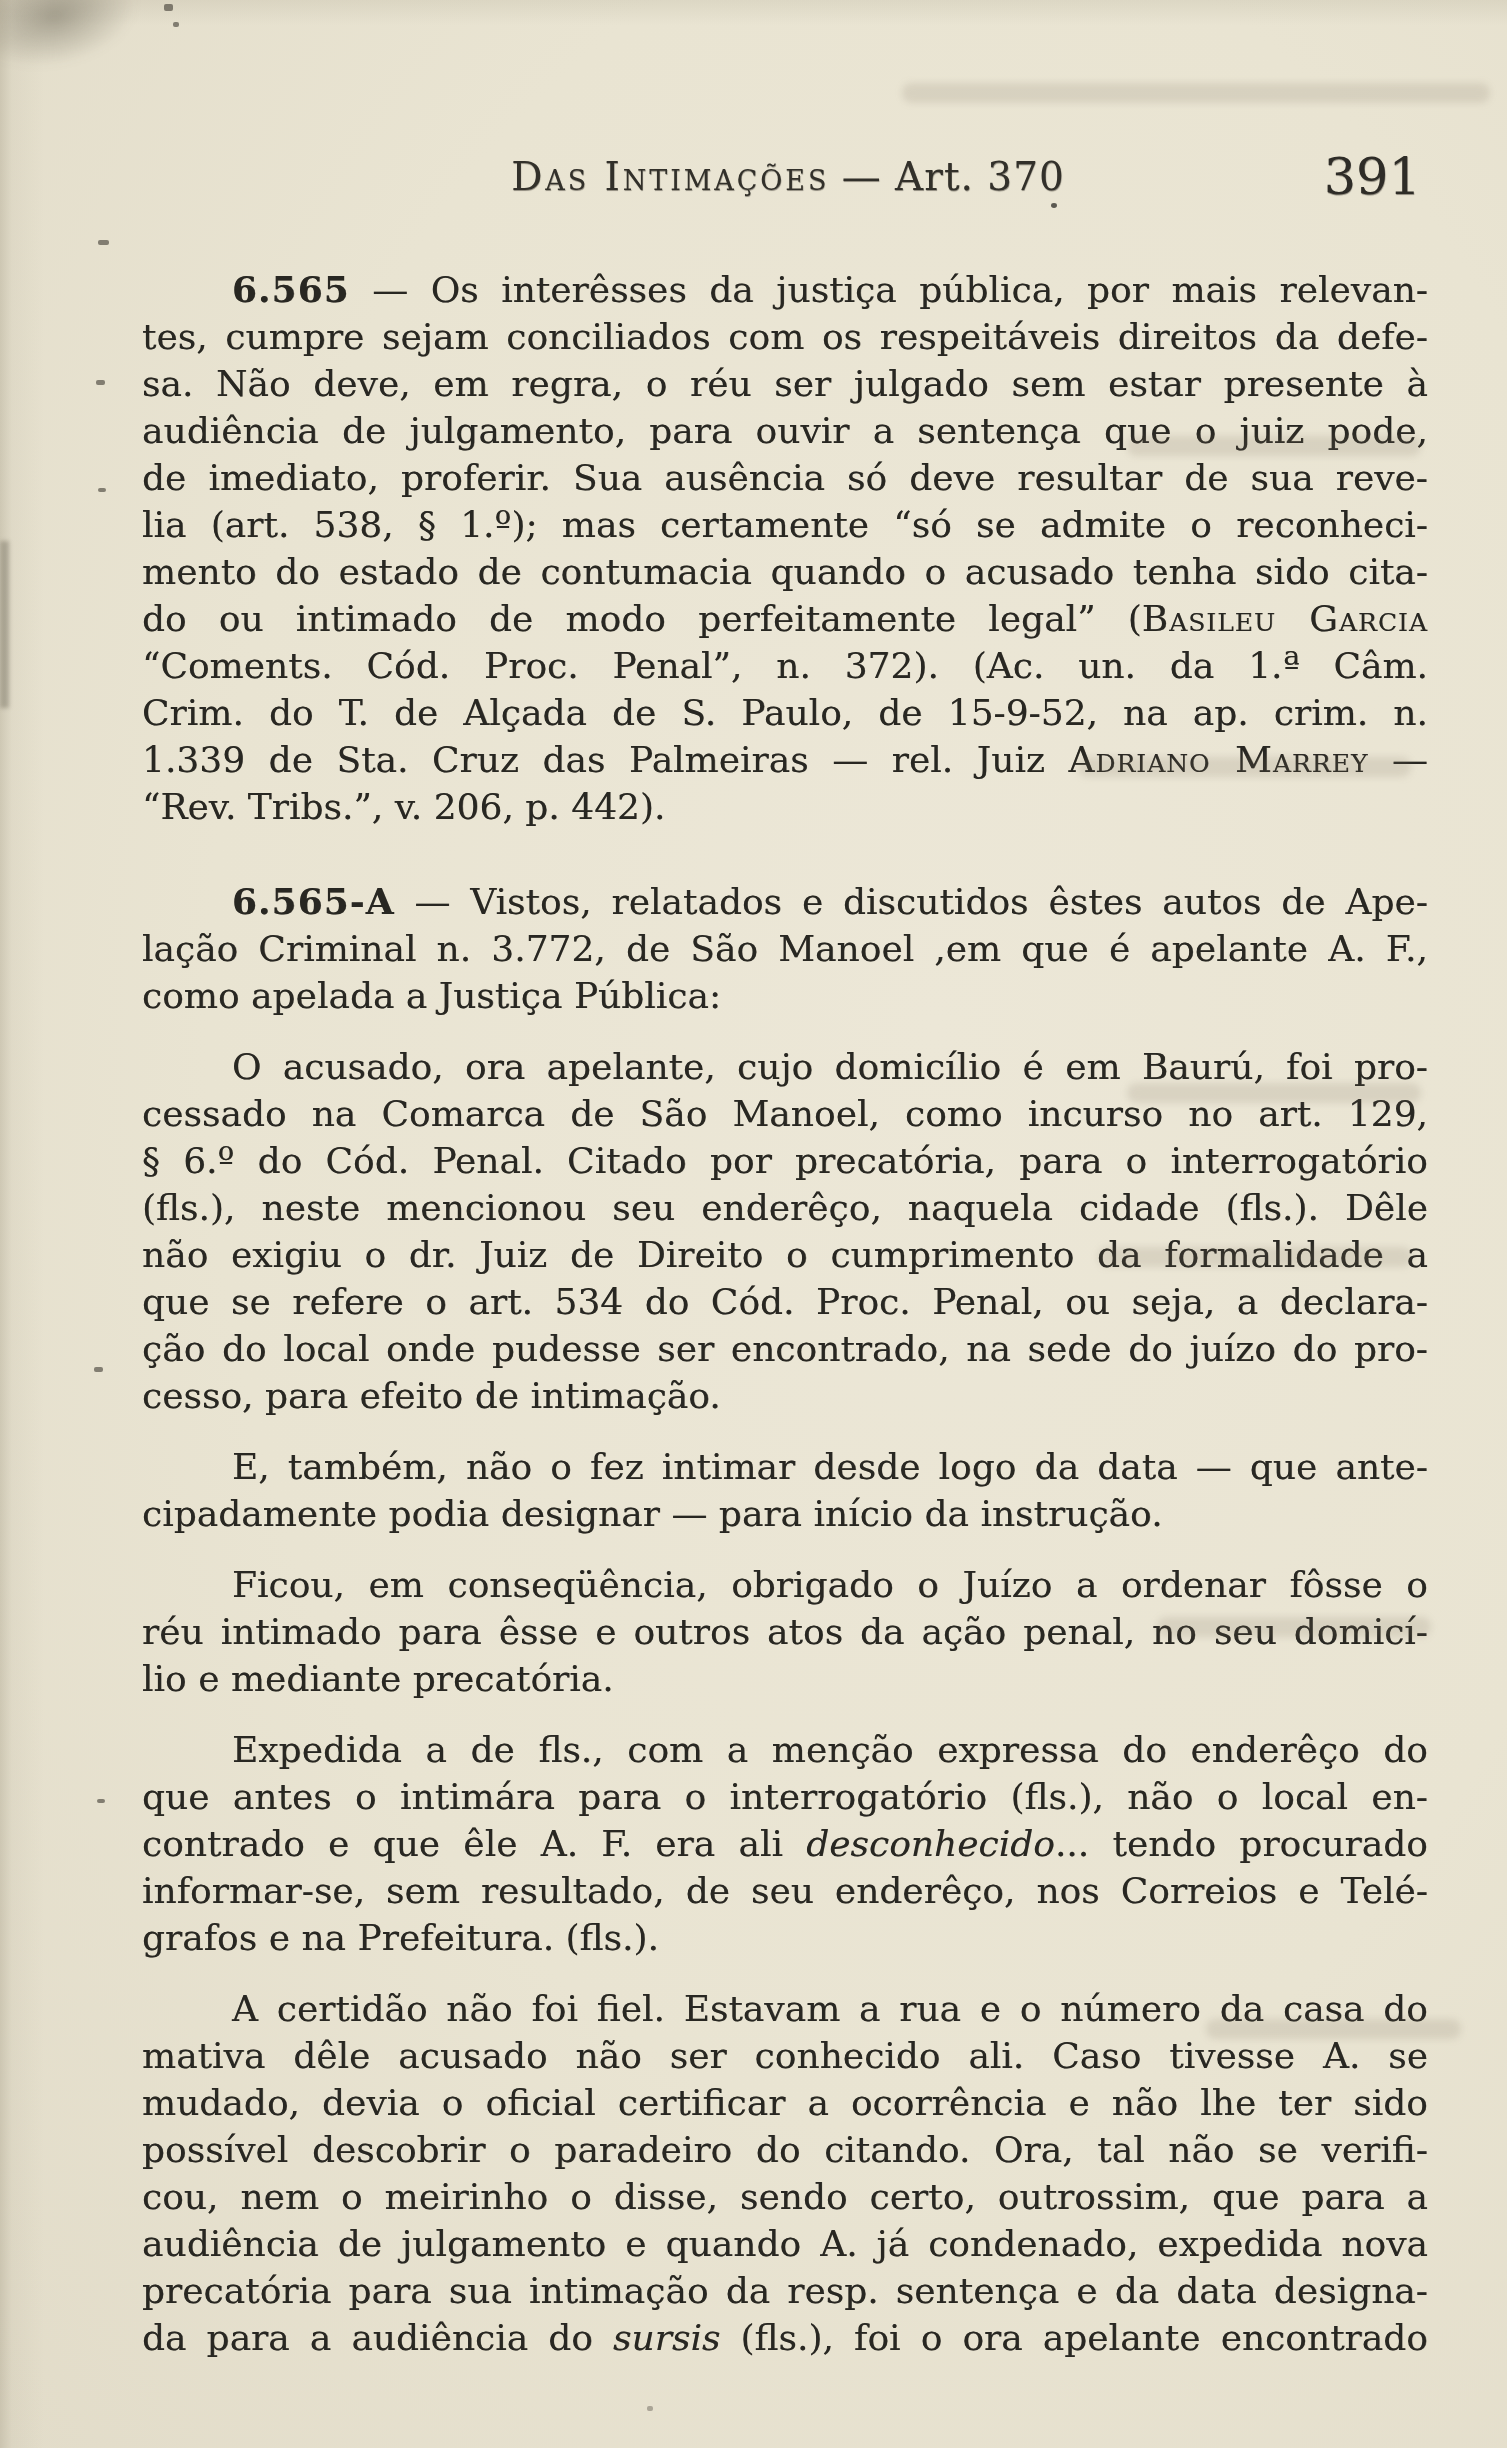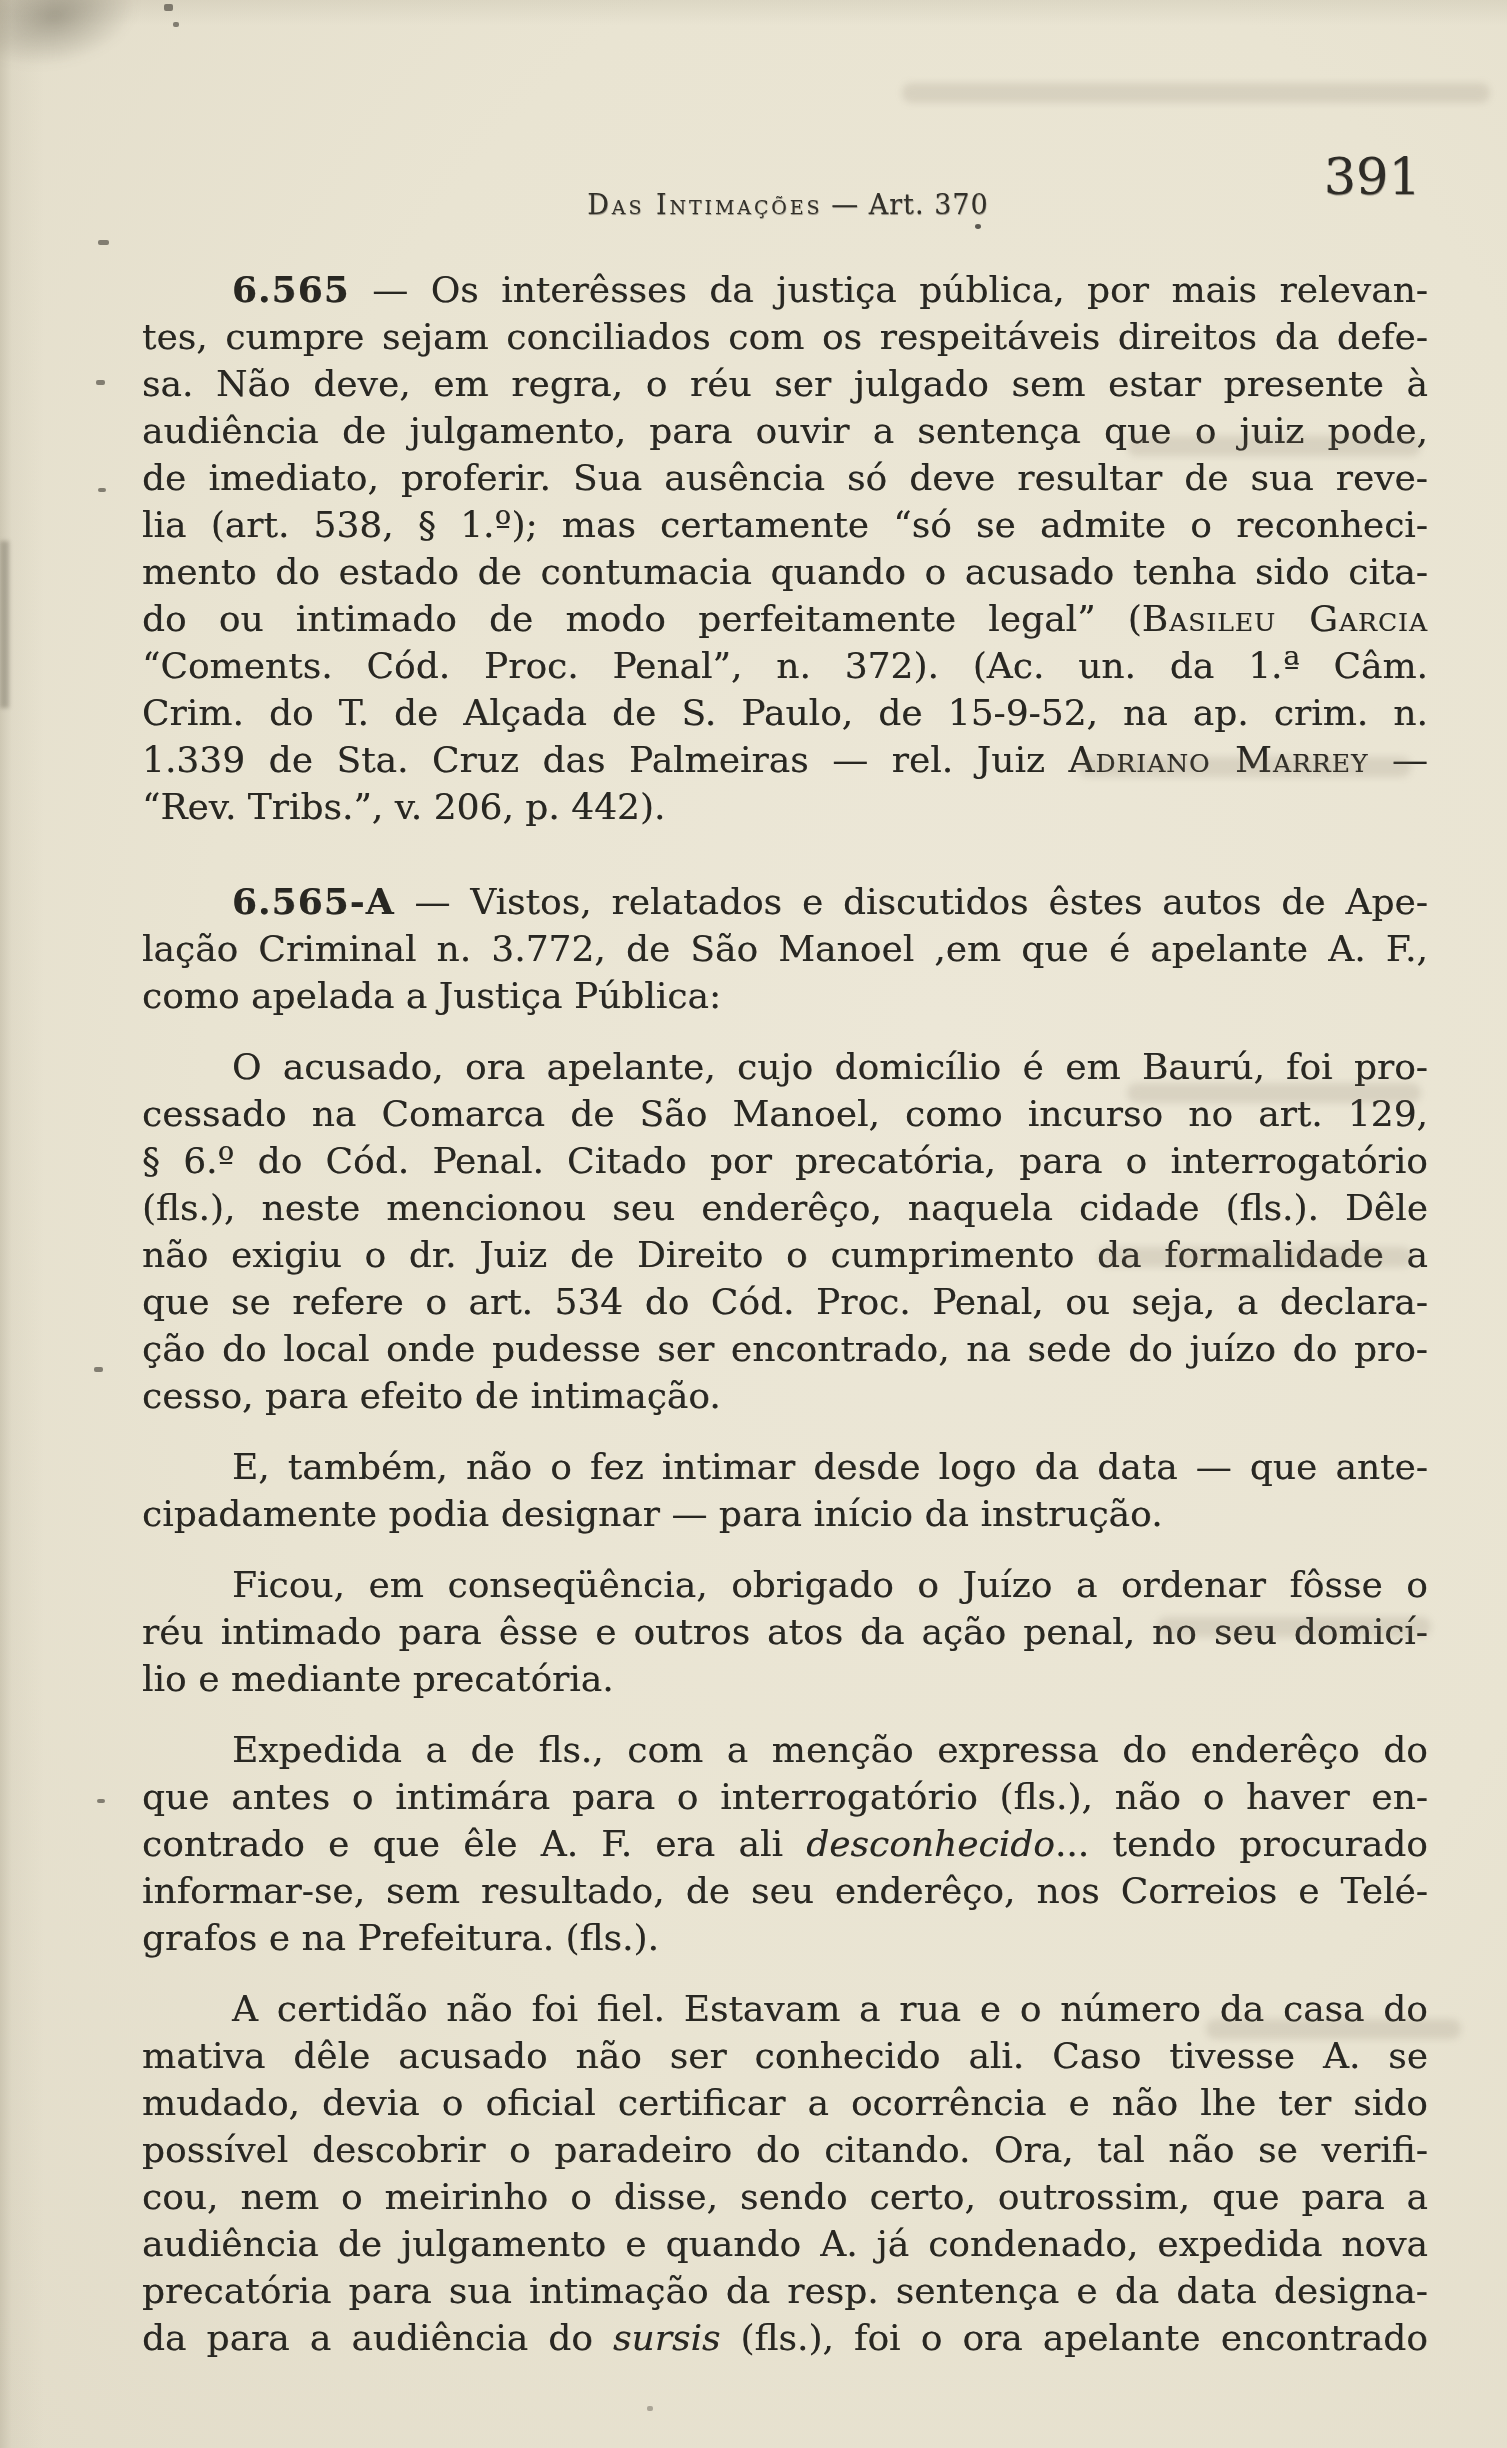--- a/index.html
+++ b/index.html
@@ -13,23 +13,22 @@
     background:
       linear-gradient(90deg, rgba(110,100,75,0.20) 0px, rgba(110,100,75,0.06) 11.8px, rgba(0,0,0,0) 44px),
       linear-gradient(180deg, rgba(110,100,75,0.10) 0px, rgba(0,0,0,0) 25.5px),
       radial-gradient(ellipse at 62% 42%, #ece7d7 0%, #e9e4d2 55%, #e2dcc9 100%);
     color:#2b2a25;
   }
   
   .header{position:absolute;left:0;top:149px;width:100%;height:59px;}
   .running-title{
     position:absolute;left:0;right:0;text-align:center;padding-left:69px;
-    font-size:27px;line-height:55px;color:#32302a;
+    font-size:39px;line-height:55px;color:#32302a;
     text-shadow:0.4px 0.5px 0.7px rgba(40,36,28,0.45);
-    margin-top:28px;
   }
   .sc{font-variant:small-caps;}
   .running-title .sc{letter-spacing:2.9px;}
   .art{position:relative;letter-spacing:1px;}
   .art::after{ 
     content:"";position:absolute;right:7.8px;bottom:-8.8px;width:5.9px;height:4.9px;
     border-radius:50%;background:rgba(43,42,37,0.75);
   }
   .page-number{
     position:absolute;right:86px;top:0;font-size:51px;line-height:55px;color:#2e2c27;
@@ -116,21 +115,21 @@
           <div class="line first"><span>E, também, não o fez intimar desde logo da data — que ante-</span></div>
           <div class="line endline"><span>cipadamente podia designar — para início da instrução.</span></div>
         </div>
         <div class="paragraph">
           <div class="line first"><span>Ficou, em conseqüência, obrigado o Juízo a ordenar fôsse o</span></div>
           <div class="line"><span>réu intimado para êsse e outros atos da ação penal, no seu domicí-</span></div>
           <div class="line endline"><span>lio e mediante precatória.</span></div>
         </div>
         <div class="paragraph">
           <div class="line first"><span>Expedida a de fls., com a menção expressa do enderêço do</span></div>
-          <div class="line"><span>que antes o intimára para o interrogatório (fls.), não o haver en-</span></div>
+          <div class="line"><span>que antes o intimára para o interrogatório (fls.), não o local en-</span></div>
           <div class="line"><span>contrado e que êle A. F. era ali </span><span class="italic">desconhecido</span><span>...  tendo procurado</span></div>
           <div class="line"><span>informar-se, sem resultado, de seu enderêço, nos Correios e Telé-</span></div>
           <div class="line endline"><span>grafos e na Prefeitura.  (fls.).</span></div>
         </div>
         <div class="paragraph">
           <div class="line first"><span>A certidão não foi fiel.  Estavam a rua e o número da casa do</span></div>
           <div class="line"><span>mativa dêle acusado não ser conhecido ali.  Caso tivesse A. se</span></div>
           <div class="line"><span>mudado, devia o oficial certificar a ocorrência e não lhe ter sido</span></div>
           <div class="line"><span>possível descobrir o paradeiro do citando.  Ora, tal não se verifi-</span></div>
           <div class="line"><span>cou, nem o meirinho o disse, sendo certo, outrossim, que para a</span></div>

